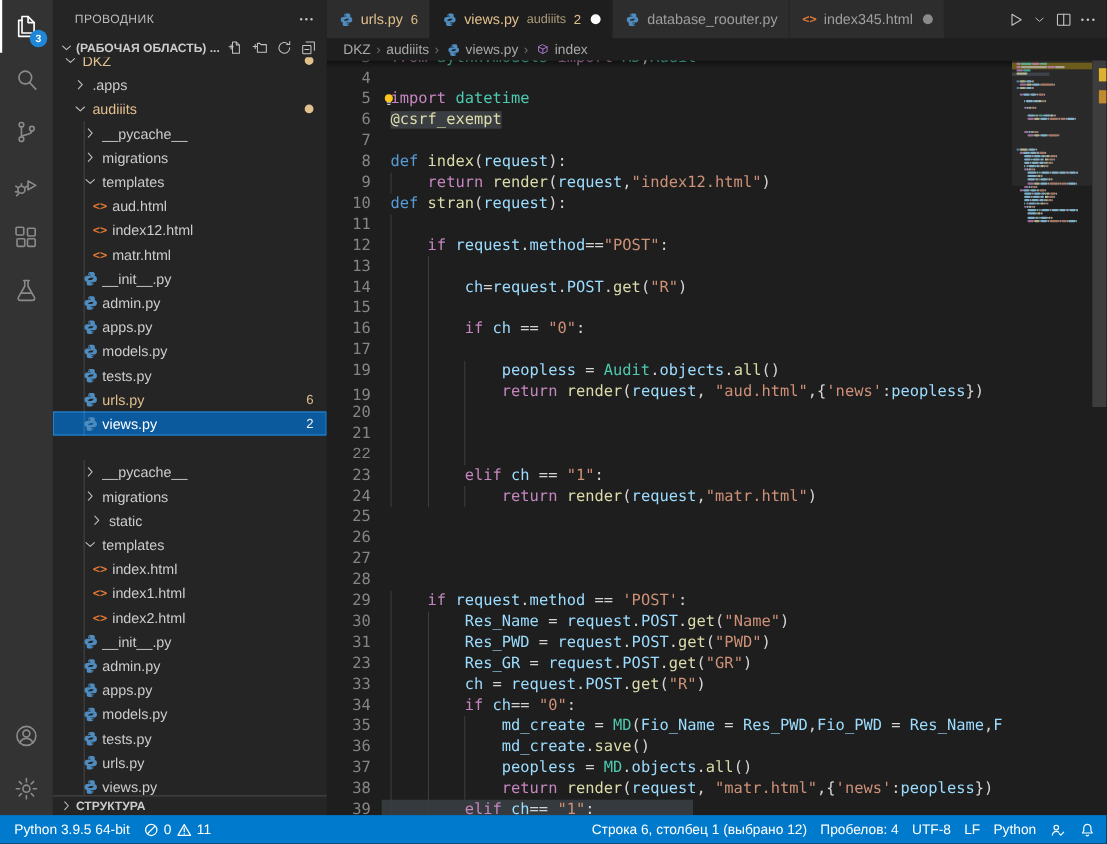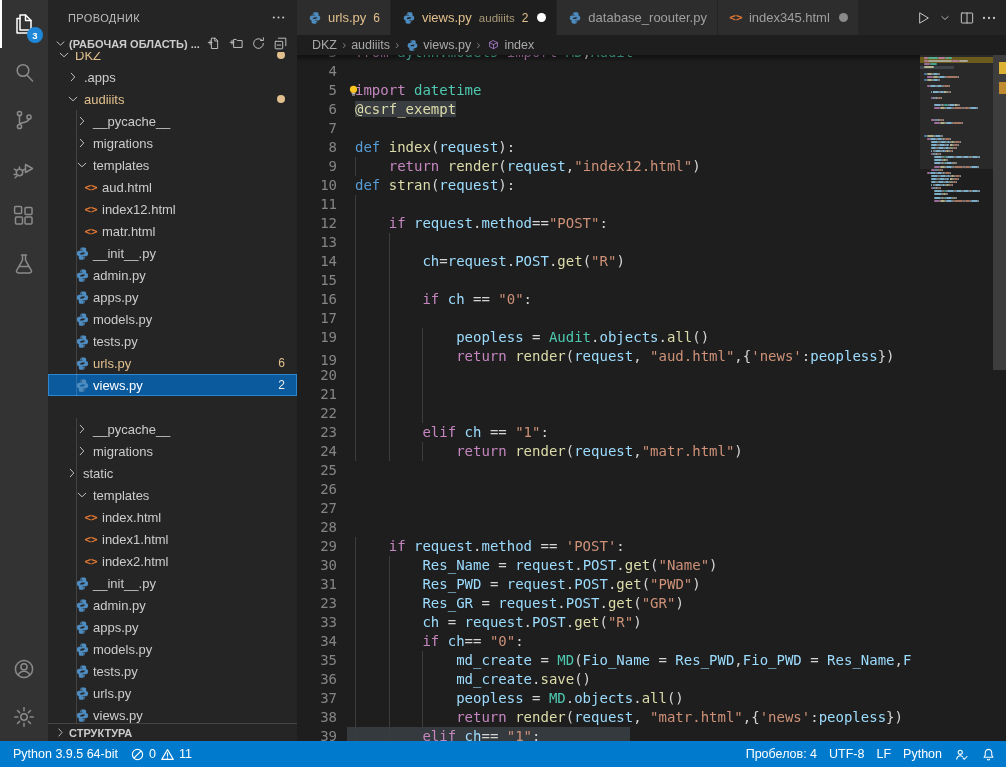--- a/index.html
+++ b/index.html
@@ -348,21 +348,21 @@
         <span class="tlabel">__pycache__</span>
       </div>
       <div class="trow" style="top: 388px; padding-left: 26px;">
         <span class="tic">
           <svg viewBox="0 0 24 24" fill="none" stroke="currentColor" stroke-width="1.7" stroke-linecap="round" stroke-linejoin="round">
             <path d="M9 5.5l6 6.5-6 6.5"></path>
           </svg>
         </span>
         <span class="tlabel">migrations</span>
       </div>
-      <div class="trow" style="top: 410px; padding-left: 16px; text-align: right;">
+      <div class="trow" style="top: 410px; padding-left: 32px; text-align: right;">
         <span class="tic">
           <svg viewBox="0 0 24 24" fill="none" stroke="currentColor" stroke-width="1.7" stroke-linecap="round" stroke-linejoin="round">
             <path d="M9 5.5l6 6.5-6 6.5"></path>
           </svg>
         </span>
         <span class="tlabel">static</span>
       </div>
       <div class="trow" style="top: 432px; padding-left: 26px;">
         <span class="tic">
           <svg viewBox="0 0 24 24" fill="none" stroke="currentColor" stroke-width="1.7" stroke-linecap="round" stroke-linejoin="round">
@@ -639,21 +639,21 @@
       <div class="gut" style="top: 311px;">20</div>
       <div class="cline" style="top: 311px;"><span></span></div>
       <div class="guide" style="left: 58px; top: 330px;"></div>
       <div class="guide" style="left: 91.72px; top: 330px;"></div>
       <div class="guide" style="left: 125.44px; top: 330px;"></div>
       <div class="gut" style="top: 330px;">21</div>
       <div class="cline" style="top: 330px;"><span></span></div>
       <div class="guide" style="left: 58px; top: 349px;"></div>
       <div class="guide" style="left: 91.72px; top: 349px;"></div>
       <div class="guide" style="left: 125.44px; top: 349px;"></div>
-      <div class="gut" style="top: 349px;">22</div>
+      <div class="gut" style="top: 349px; font-family: Liberation Mono, monospace;">22</div>
       <div class="cline" style="top: 349px;"><span></span></div>
       <div class="guide" style="left: 58px; top: 368px;"></div>
       <div class="guide" style="left: 91.72px; top: 368px;"></div>
       <div class="gut" style="top: 368px;">23</div>
       <div class="cline" style="top: 368px;"><span><span class="p">        </span><span class="k">elif </span><span class="v">ch</span><span class="p"> == </span><span class="s">"1"</span><span class="p">:</span></span></div>
       <div class="guide" style="left: 58px; top: 387px;"></div>
       <div class="guide" style="left: 91.72px; top: 387px;"></div>
       <div class="guide" style="left: 125.44px; top: 387px;"></div>
       <div class="gut" style="top: 387px;">24</div>
       <div class="cline" style="top: 387px;"><span><span class="p">            </span><span class="k">return </span><span class="f">render</span><span class="p">(</span><span class="v">request</span><span class="p">,</span><span class="s">"matr.html"</span><span class="p">)</span></span></div>
@@ -1010,20 +1010,23 @@
     <span class="sic">
         <svg viewBox="0 0 24 24" fill="none" stroke="currentColor" stroke-width="1.8" stroke-linecap="round" stroke-linejoin="round">
           <path d="M12 4.2L2.8 19.8h18.4z"></path>
           <path d="M12 9.5v5M12 17.2v.6"></path>
         </svg>
       </span>
     <span>11</span>
   </div>
   <span class="grow"></span>
   <div class="sitem">
+    <span>Строка 6, столбец 1 (выбрано 12)</span>
+  </div>
+  <div class="sitem">
     <span>Пробелов: 4</span>
   </div>
   <div class="sitem">
     <span>UTF-8</span>
   </div>
   <div class="sitem">
     <span>LF</span>
   </div>
   <div class="sitem">
     <span>Python</span>

